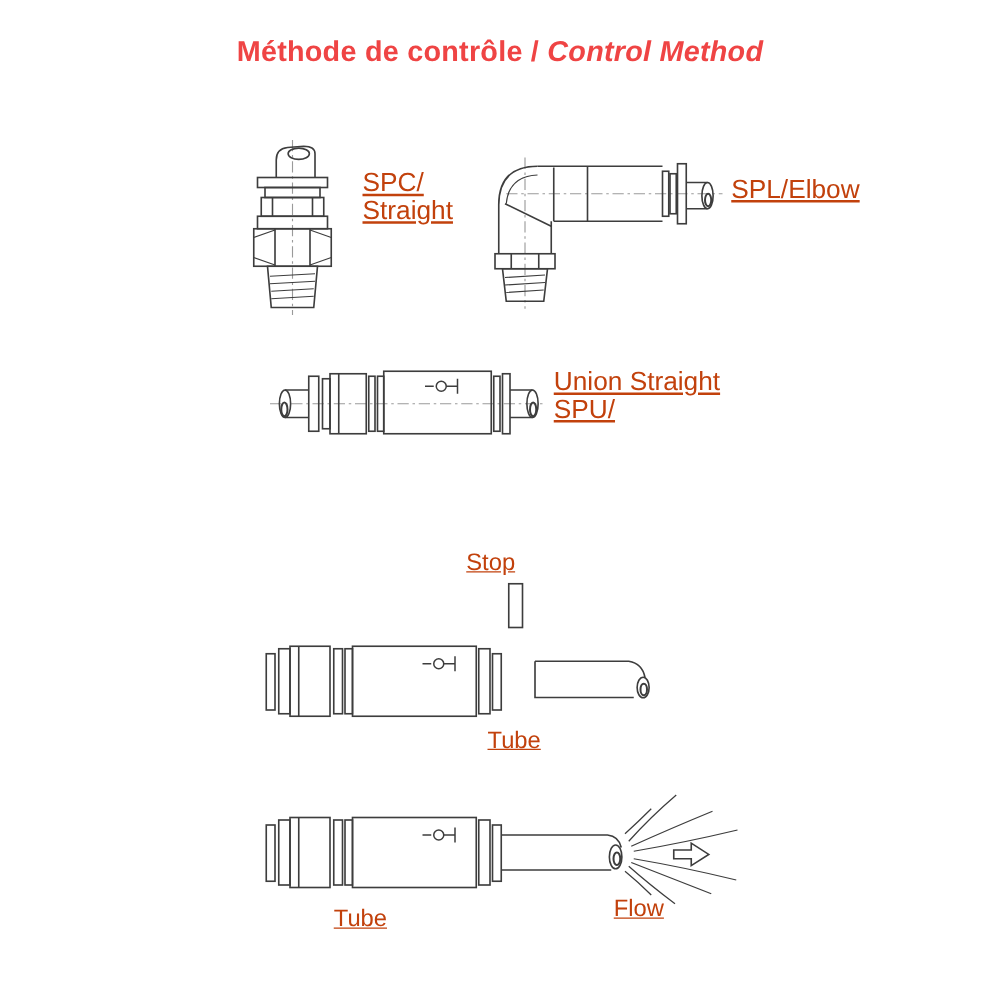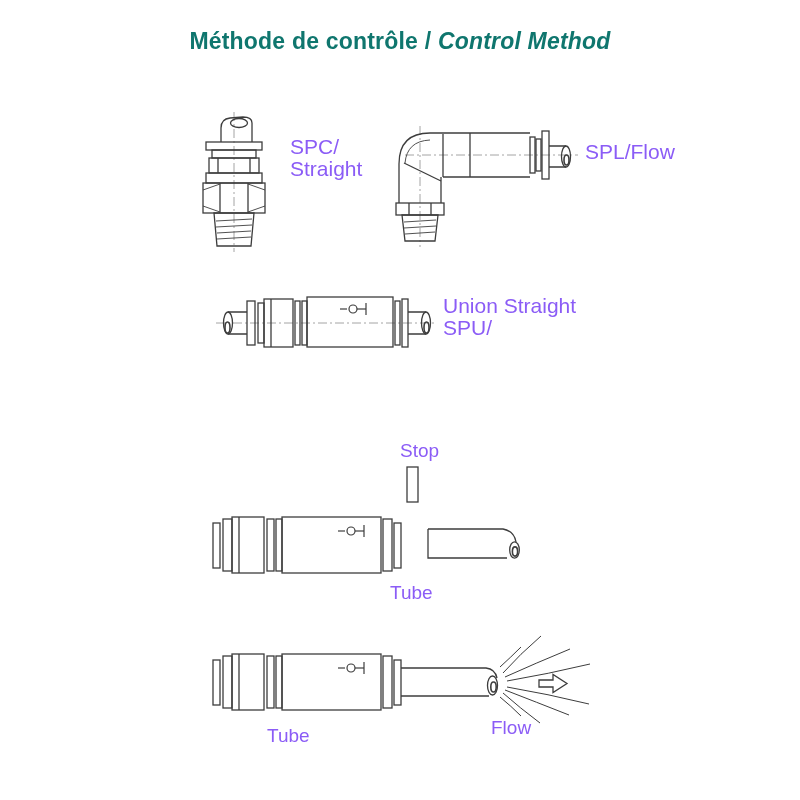--- a/index.html
+++ b/index.html
@@ -2,27 +2,28 @@
 <html><head>
 <meta charset="utf-8">
 <style>
   html,body { margin:0; padding:0; background:#ffffff; }
   .page {
     position:relative; width:800px; height:800px; background:#ffffff;
     font-family:"Liberation Sans", sans-serif; overflow:hidden;
   }
   .title {
     position:absolute; top:28px; left:0; width:800px; text-align:center;
-    font-size:23px; font-weight:700; color:#0f766e; letter-spacing:0.2px;
+    font-size:23px; font-weight:700; color:#ef4444; letter-spacing:0.2px;
   }
   .title .it { font-style:italic; }
   .drawing-svg { position:absolute; top:0; left:0; }
   .label {
-    position:absolute; font-size:21px; line-height:1.05; color:#8b5cf6;
+    position:absolute; font-size:21px; line-height:1.05; color:#c2410c;
     white-space:nowrap;
+    text-decoration:underline;
   }
   .label.small { font-size:19px; }
 </style>
 </head>
 <body>
 
 <div class="page">
 
   <div class="title"><span>Méthode de contrôle</span><span> / </span><span class="it">Control Method</span></div>
 
@@ -153,28 +154,28 @@
     <g stroke="#3d3d3d" fill="#ffffff" stroke-width="1.3">
       <path d="M539,680 H553 V674.5 L567,683.5 L553,692.5 V687 H539 Z"></path>
     </g>
   </svg>
 
   <div class="label" style="left:290px; top:136px;">
     <div>SPC/</div>
     <div>Straight</div>
   </div>
 
-  <div class="label" style="left:585px; top:141px;">SPL/Flow</div>
+  <div class="label" style="left:585px; top:141px;">SPL/Elbow</div>
 
   <div class="label" style="left:443px; top:295px;">
     <div>Union Straight</div>
     <div>SPU/</div>
   </div>
 
-  <div class="label small" style="left:400px; top:441px;">Stop</div>
+  <div class="label small" style="left:373px; top:441px;">Stop</div>
 
   <div class="label small" style="left:390px; top:583px;">Tube</div>
 
   <div class="label small" style="left:267px; top:726px;">Tube</div>
 
   <div class="label small" style="left:491px; top:718px;">Flow</div>
 
 </div>
 
 </body></html>

